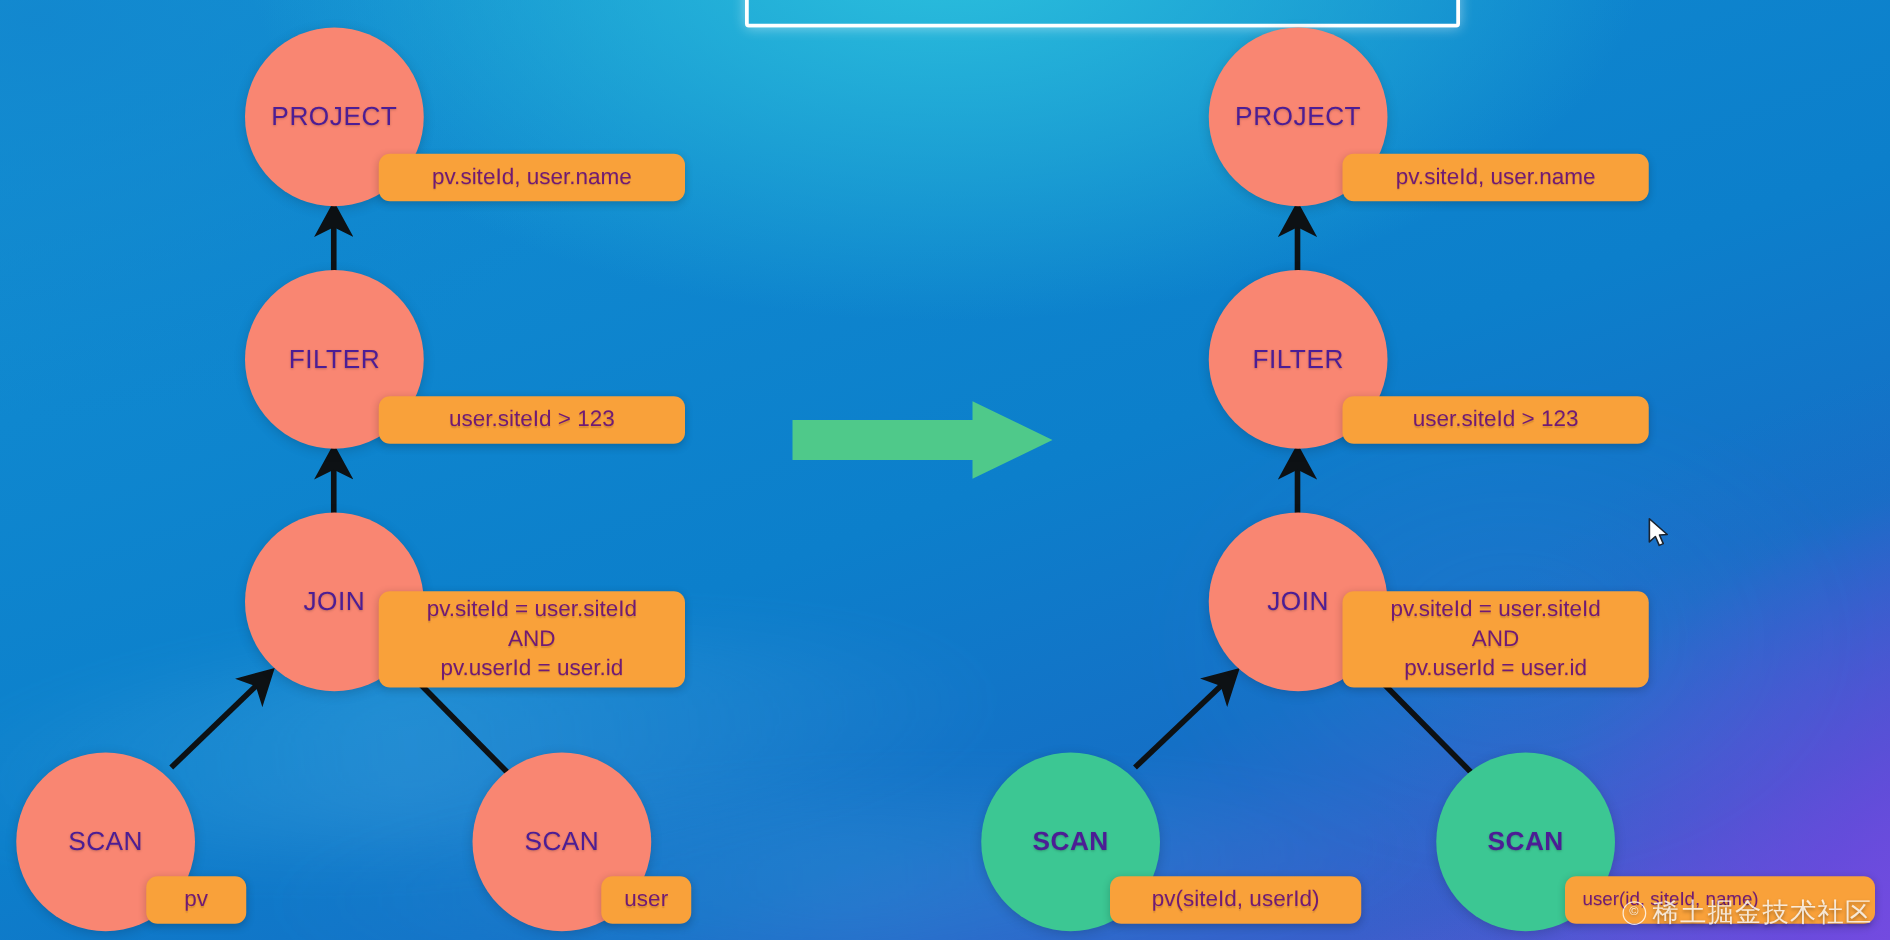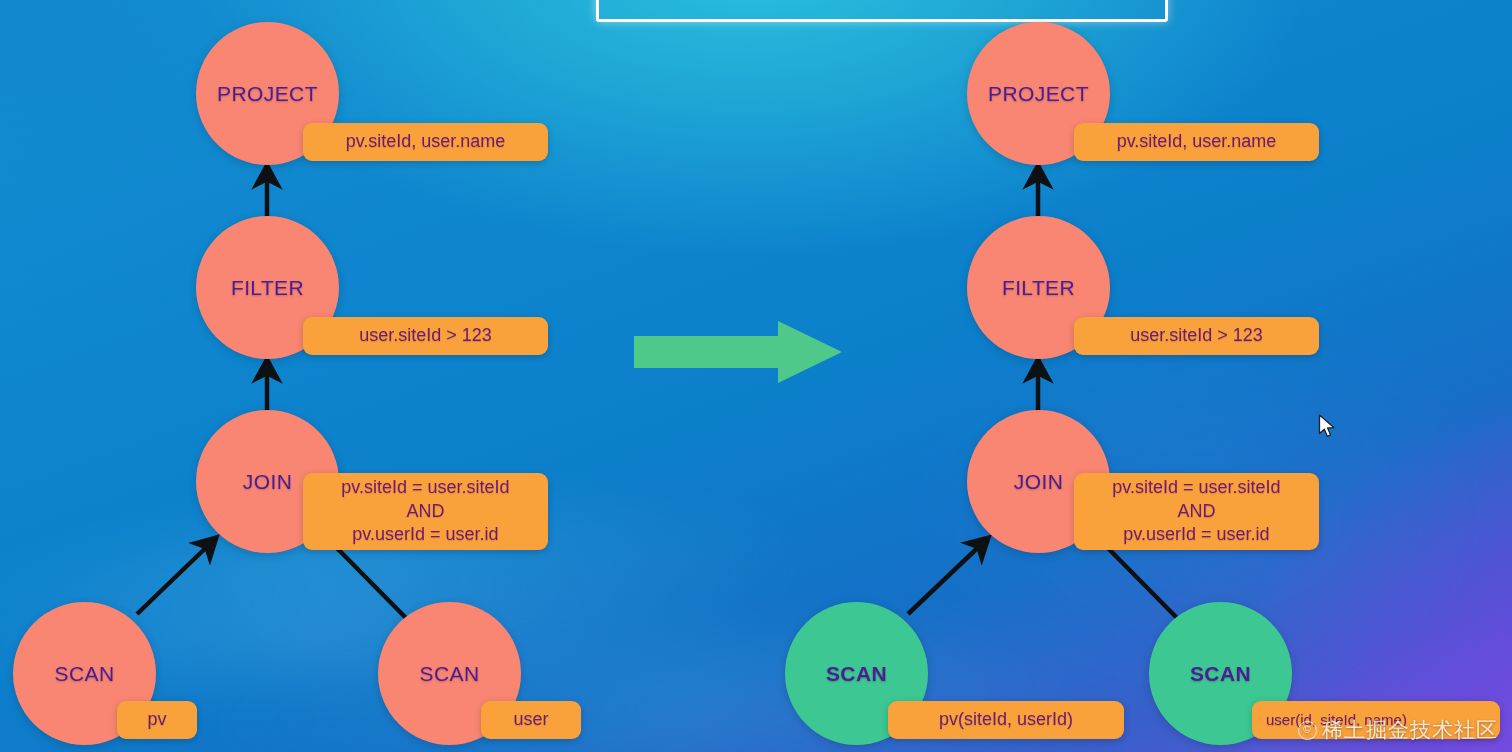--- a/index.html
+++ b/index.html
@@ -190,21 +190,21 @@
     <div class="node salmon" style="left:13px; top:602px; width:143px; height:143px; font-size:21px;">
       <span class="node-label">SCAN</span>
     </div>
     <div class="chip" style="left:117px; top:701px; width:80px; height:38px; font-size:18px;">
       <span>pv</span>
     </div>
 
     <div class="node salmon" style="left:378px; top:602px; width:143px; height:143px; font-size:21px;">
       <span class="node-label">SCAN</span>
     </div>
-    <div class="chip" style="left:481px; top:701px; width:100px; height:38px; font-size:18px;justify-content:center;">
+    <div class="chip" style="left:481px; top:701px; width:72px; height:38px; font-size:18px;justify-content:center;">
       <span>user</span>
     </div>
   </div>
 
   <div>
 
     <div class="node salmon" style="left:967px; top:22px; width:143px; height:143px; font-size:21px;">
       <span class="node-label">PROJECT</span>
     </div>
     <div class="chip" style="left:1074px; top:123px; width:245px; height:38px; font-size:18px;">
@@ -223,21 +223,21 @@
     </div>
     <div class="chip" style="left:1074px; top:473px; width:245px; height:77px; font-size:18px;">
       <span>pv.siteId = user.siteId
 AND
 pv.userId = user.id</span>
     </div>
 
     <div class="node green" style="left:785px; top:602px; width:143px; height:143px; font-size:21px;">
       <span class="node-label">SCAN</span>
     </div>
-    <div class="chip" style="left:888px; top:701px; width:236px; height:38px; font-size:18px;">
+    <div class="chip" style="left:888px; top:701px; width:201px; height:38px; font-size:18px;">
       <span>pv(siteId, userId)</span>
     </div>
 
     <div class="node green" style="left:1149px; top:602px; width:143px; height:143px; font-size:21px;">
       <span class="node-label">SCAN</span>
     </div>
     <div class="chip" style="left:1252px; top:701px; width:248px; height:38px; font-size:15px; justify-content:flex-start;">
       <span>user(id, siteId, name)</span>
     </div>
   </div>

